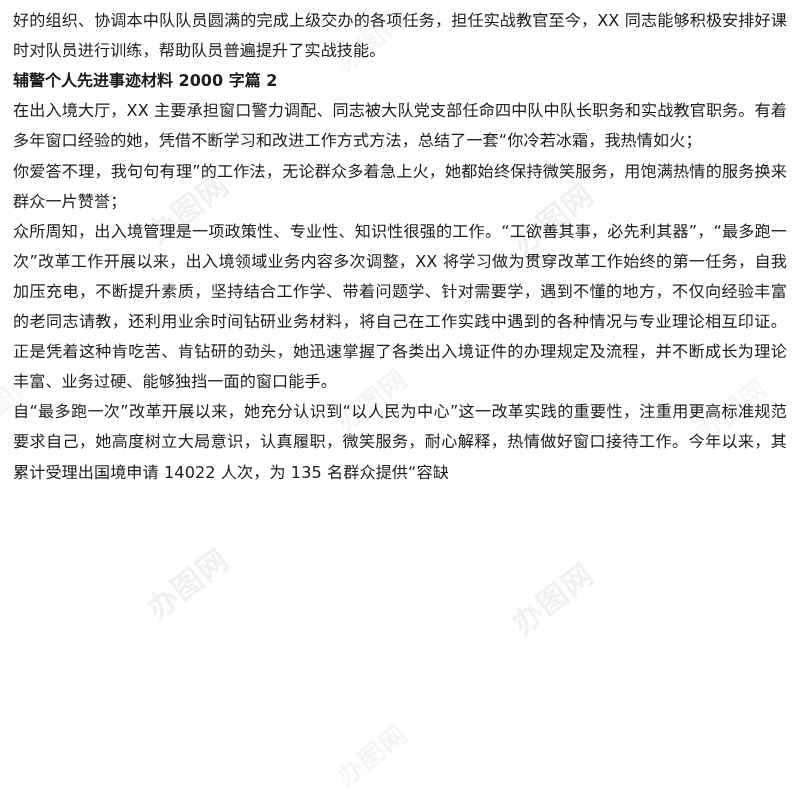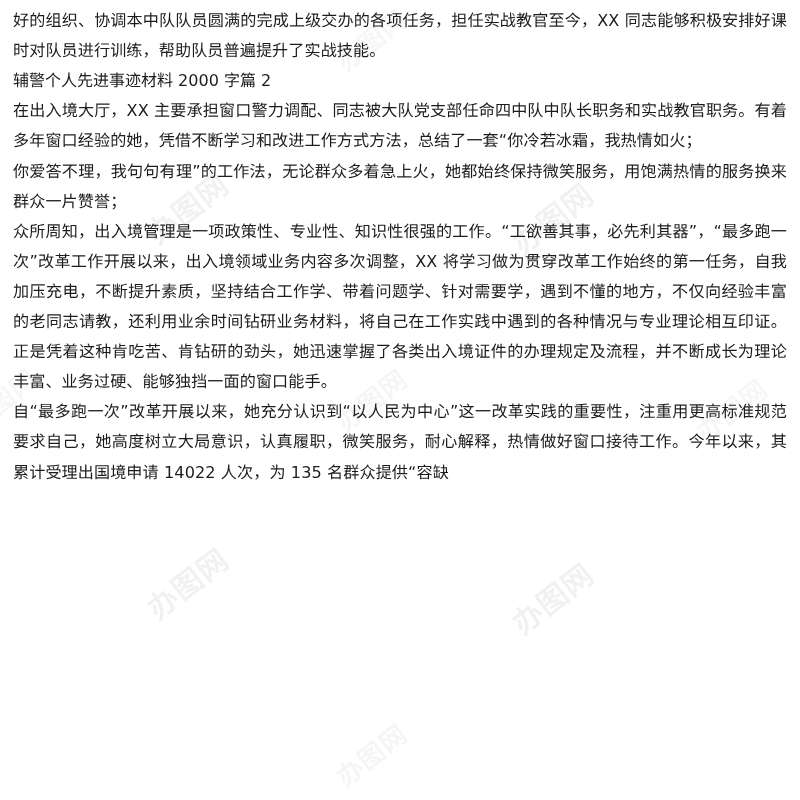--- a/index.html
+++ b/index.html
@@ -43,21 +43,21 @@
     text-align: justify;
     text-justify: inter-character;
     text-align-last: left;
     letter-spacing: 0.1px;
     color: #1c1c1c;
     word-break: break-all;
     -webkit-font-smoothing: none;
   }
 
   .para.heading {
-    font-weight: normal;
+    font-weight: bold;
     font-size: 16px;
     letter-spacing: 0px;
     text-align: left;
   }
 
   
   .wm-layer {
     position: absolute;
     left: 0;
     top: 0;

